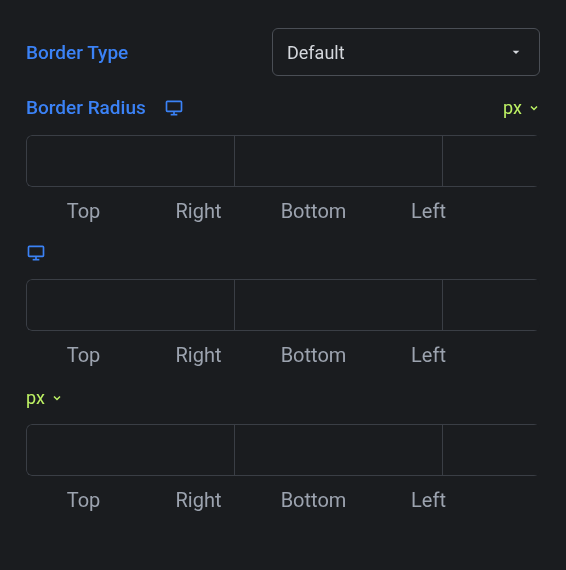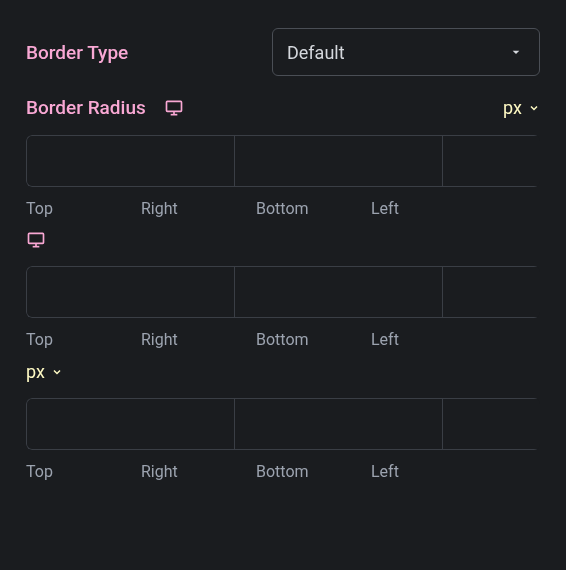--- a/index.html
+++ b/index.html
@@ -13,21 +13,21 @@
   }
   .row {
     display: flex;
     align-items: center;
     justify-content: space-between;
     margin-bottom: 20px;
   }
   .label {
     font-size: 19px;
     font-weight: 500;
-    color: #f9a8d4;
+    color: #3b82f6;
     display: flex;
     align-items: center;
     gap: 18px;
   }
   .select-wrap {
     position: relative;
     width: 268px;
   }
   .select {
     width: 100%;
@@ -48,30 +48,30 @@
     right: 16px;
     top: 50%;
     transform: translateY(-50%);
     pointer-events: none;
     color: #d5d8dd;
   }
   .section-head {
     display: flex;
     align-items: center;
     justify-content: space-between;
-    margin-top: 12px;
+    margin-top: 20px;
     margin-bottom: 16px;
   }
   .unit {
     display: flex;
     align-items: center;
     gap: 6px;
     font-size: 18px;
     cursor: pointer;
-    color: #fef9c3;
+    color: #bef264;
   }
   .box-row {
     display: flex;
     height: 52px;
     border-radius: 6px;
     overflow: hidden;
   }
   .box-input {
     flex: 1;
     background: #1a1c1f;
@@ -86,21 +86,22 @@
     border-top-left-radius: 6px;
     border-bottom-left-radius: 6px;
   }
   .sub-labels {
     display: flex;
     margin-top: 12px;
     margin-bottom: 8px;
   }
   .sub {
     flex: 1;
-    font-size: 16px;
+    text-align: center;
+    font-size: 20px;
     color: #9ca3af;
   }
   .sub-link-spacer {
     width: 54px;
   }
   svg { display: block; }
 </style>
 </head>
 <body>
 

